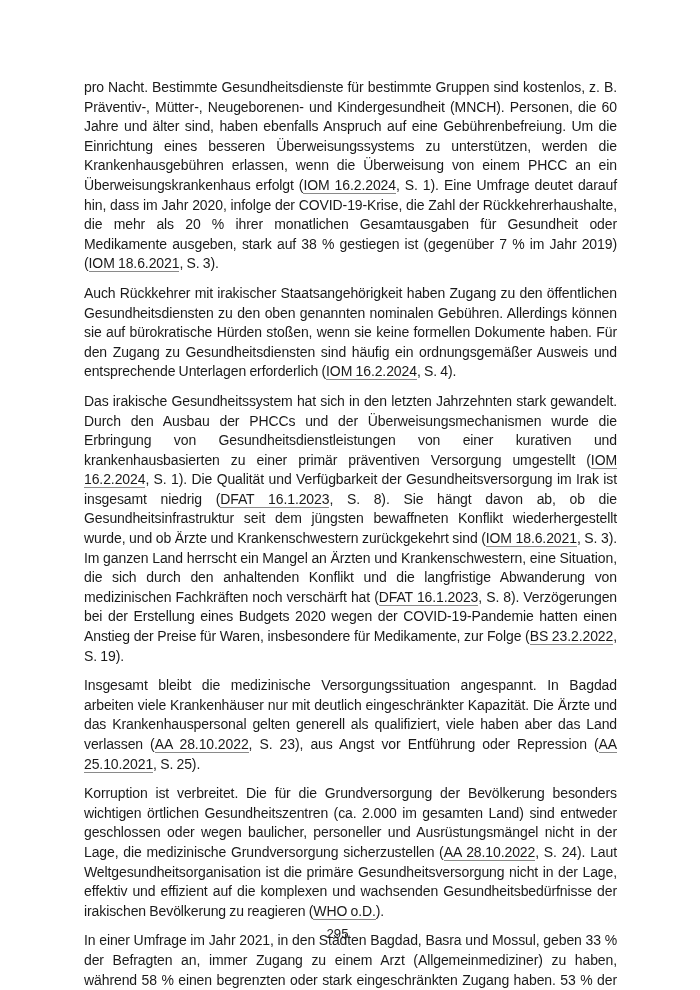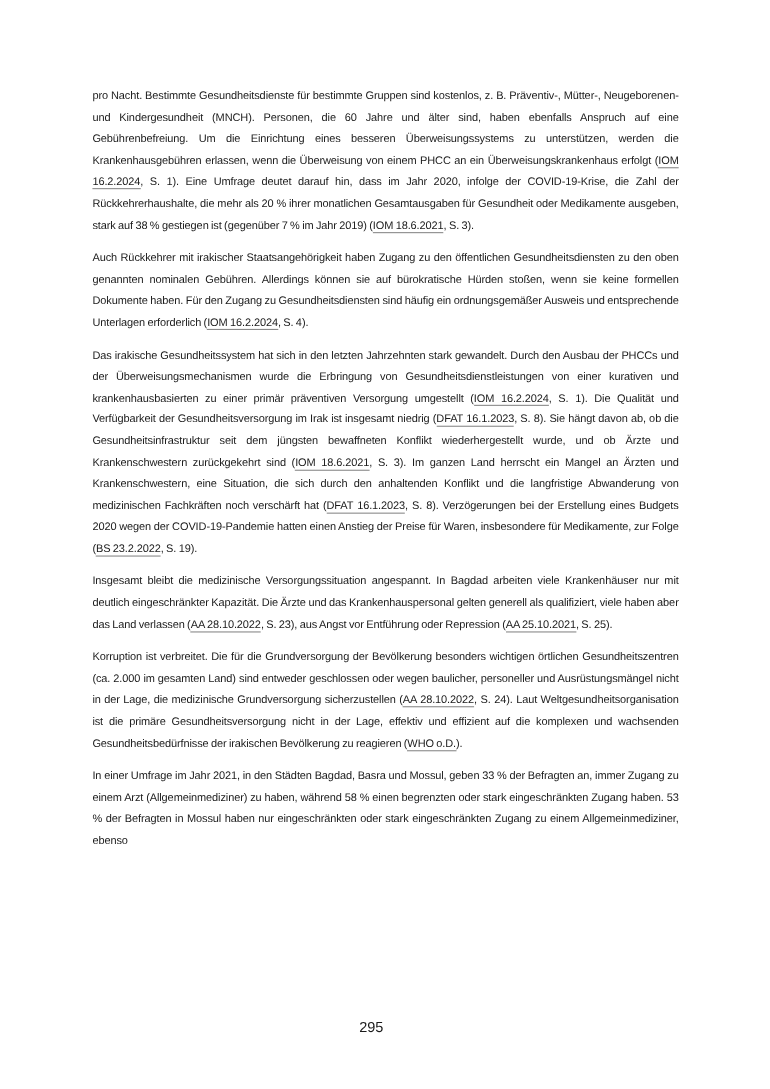--- a/index.html
+++ b/index.html
@@ -17,21 +17,21 @@
     overflow: hidden;
   }
   .content {
     position: absolute;
     left: 84px;
     top: 78px;
     width: 533px;
   }
   .content p {
     margin: 0 0 10px 0;
-    font-size: 10px;
+    font-size: 14px;
     line-height: 19.6px;
     text-align: justify;
     letter-spacing: -0.1px;
     word-spacing: -0.5px;
     -webkit-hyphens: manual;
     hyphens: manual;
   }
   .doc-link {
     color: inherit;
     text-decoration: none;

